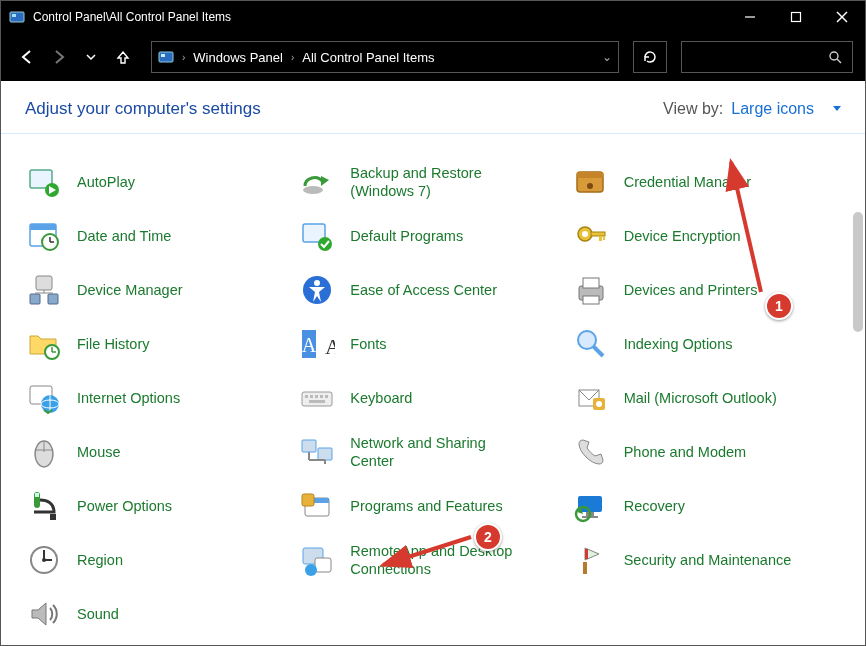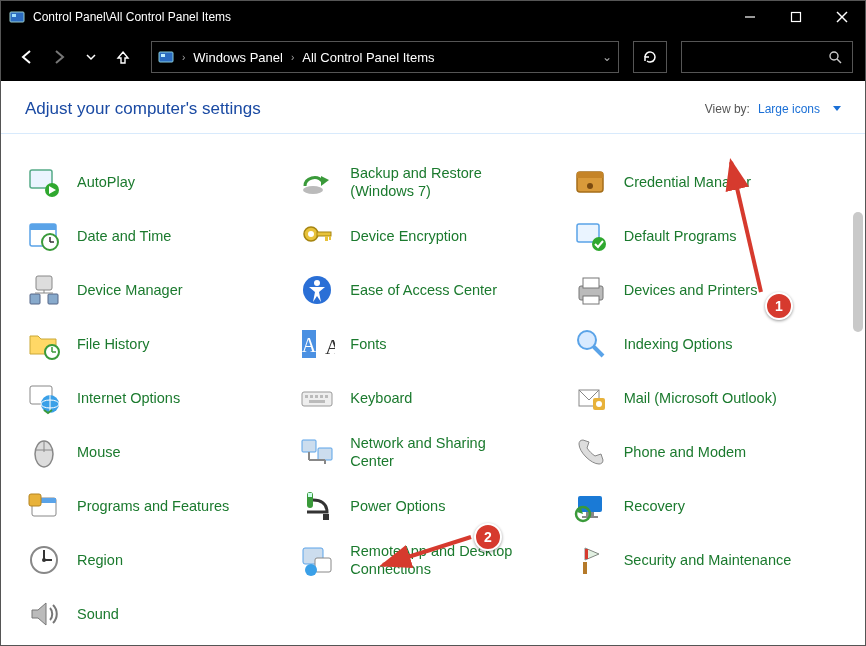--- a/index.html
+++ b/index.html
@@ -16,22 +16,22 @@
   .addr{flex:1;height:30px;border:1px solid #555;margin:0 10px;display:flex;align-items:center;color:#fff;font-size:13px;padding:0 6px;gap:6px;}
   .addr .crumb{padding:0 2px;}
   .addr .chev{color:#aaa;font-size:10px;}
   .addr-spacer{flex:1;}
   .refresh{width:32px;height:30px;border:1px solid #555;display:flex;align-items:center;justify-content:center;color:#fff;}
   .search{width:150px;height:30px;border:1px solid #555;margin-left:10px;display:flex;align-items:center;justify-content:flex-end;padding:0 10px;color:#aaa;}
   
   .content{flex:1;background:#fff;overflow:hidden;display:flex;flex-direction:column;position:relative;}
   .header-row{display:flex;align-items:center;padding:18px 24px 14px 24px;justify-content:center;}
   .header-row h1{margin:0;font-size:17px;font-weight:400;color:#1a4aa3;}
-  .header-row .vb{margin-left:auto;font-size:12px;color:#555;display:flex;align-items:center;gap:8px;}
-  .header-row .vb a{color:#1a6fd6;text-decoration:none;display:flex;align-items:center;gap:13px;}
+  .header-row .vb{margin-left:auto;font-size:16px;color:#555;display:flex;align-items:center;gap:8px;}
+  .header-row .vb a{color:#1a6fd6;text-decoration:none;display:flex;align-items:center;gap:19px;}
   .hr{height:1px;background:#d8eafc;margin:0 0 8px 0;}
   .scroll{flex:1;overflow:auto;position:relative;}
   .grid{display:grid;grid-template-columns:repeat(3,1fr);column-gap:4px;row-gap:14px;padding:20px 24px 8px 24px;}
   .item{display:flex;align-items:center;gap:14px;height:40px;}
   .item .ic{width:38px;height:38px;display:flex;align-items:center;justify-content:center;}
   .item .lbl{color:#1b7a2e;font-size:14.5px;line-height:1.25;max-width:170px;}
   
   .annot{position:absolute;left:0;top:0;width:100%;height:100%;pointer-events:none;}
   .badge{width:24px;height:24px;border-radius:50%;background:#d63a2e;border:2px solid #fff;color:#fff;font-weight:bold;font-size:14px;display:flex;align-items:center;justify-content:center;position:absolute;box-shadow:0 1px 3px rgba(0,0,0,.4);}
   
@@ -171,38 +171,38 @@
                 <circle cx="24" cy="24" r="8" fill="#fff" stroke="#3a9a3a" stroke-width="2"></circle>
                 <line x1="24" y1="24" x2="24" y2="19" stroke="#333" stroke-width="1.5"></line>
                 <line x1="24" y1="24" x2="28" y2="24" stroke="#333" stroke-width="1.5"></line>
               </svg>
             </div>
             <div class="lbl">Date and Time</div>
           </div>
           <div class="item">
             <div class="ic">
               <svg width="36" height="36" viewBox="0 0 36 36">
+                <rect x="4" y="6" width="22" height="18" rx="2" fill="#eaf4ff" stroke="#5aa3e8" stroke-width="1.5"></rect>
+                <circle cx="26" cy="26" r="7" fill="#2fa82f"></circle>
+                <path d="M22 26 L25 29 L30 23" fill="none" stroke="#fff" stroke-width="2"></path>
+              </svg>
+            </div>
+            <div class="lbl">Default Programs</div>
+          </div>
+          <div class="item">
+            <div class="ic">
+              <svg width="36" height="36" viewBox="0 0 36 36">
                 <circle cx="12" cy="16" r="7" fill="#e8c23a" stroke="#a58410" stroke-width="1.5"></circle>
                 <circle cx="12" cy="16" r="3" fill="#fff"></circle>
                 <rect x="18" y="14" width="14" height="4" fill="#e8c23a" stroke="#a58410"></rect>
                 <rect x="26" y="18" width="3" height="5" fill="#e8c23a"></rect>
                 <rect x="30" y="18" width="2" height="4" fill="#e8c23a"></rect>
               </svg>
             </div>
             <div class="lbl">Device Encryption</div>
-          </div>
-          <div class="item">
-            <div class="ic">
-              <svg width="36" height="36" viewBox="0 0 36 36">
-                <rect x="4" y="6" width="22" height="18" rx="2" fill="#eaf4ff" stroke="#5aa3e8" stroke-width="1.5"></rect>
-                <circle cx="26" cy="26" r="7" fill="#2fa82f"></circle>
-                <path d="M22 26 L25 29 L30 23" fill="none" stroke="#fff" stroke-width="2"></path>
-              </svg>
-            </div>
-            <div class="lbl">Default Programs</div>
           </div>
           <div class="item">
             <div class="ic">
               <svg width="36" height="36" viewBox="0 0 36 36">
                 <rect x="10" y="4" width="16" height="14" rx="2" fill="#ddd" stroke="#888"></rect>
                 <rect x="4" y="22" width="10" height="10" rx="1" fill="#8ac" stroke="#568"></rect>
                 <rect x="22" y="22" width="10" height="10" rx="1" fill="#8ac" stroke="#568"></rect>
                 <line x1="18" y1="18" x2="18" y2="21" stroke="#888"></line>
                 <line x1="9" y1="21" x2="27" y2="21" stroke="#888"></line>
               </svg>
@@ -322,37 +322,37 @@
             <div class="ic">
               <svg width="36" height="36" viewBox="0 0 36 36">
                 <path d="M10 6c-3 0-4 2-4 4 0 8 12 20 20 20 2 0 4-1 4-4l-2-6-6 2c-3-2-6-5-8-8l2-6z" fill="#ddd" stroke="#888"></path>
               </svg>
             </div>
             <div class="lbl">Phone and Modem</div>
           </div>
           <div class="item">
             <div class="ic">
               <svg width="36" height="36" viewBox="0 0 36 36">
-                <rect x="6" y="10" width="24" height="18" rx="2" fill="#fff" stroke="#888"></rect>
-                <rect x="6" y="10" width="24" height="5" fill="#5aa3e8"></rect>
-                <rect x="3" y="6" width="12" height="12" rx="2" fill="#e8b23a" stroke="#b58420"></rect>
-              </svg>
-            </div>
-            <div class="lbl">Programs and Features</div>
-          </div>
-          <div class="item">
-            <div class="ic">
-              <svg width="36" height="36" viewBox="0 0 36 36">
                 <rect x="8" y="4" width="6" height="16" rx="3" fill="#3a9a3a"></rect>
                 <rect x="9" y="5" width="4" height="4" fill="#cfe"></rect>
                 <path d="M14 12c8 0 14 4 14 12H8" fill="none" stroke="#333" stroke-width="3"></path>
                 <rect x="24" y="26" width="6" height="6" fill="#333"></rect>
               </svg>
             </div>
             <div class="lbl">Power Options</div>
+          </div>
+          <div class="item">
+            <div class="ic">
+              <svg width="36" height="36" viewBox="0 0 36 36">
+                <rect x="6" y="10" width="24" height="18" rx="2" fill="#fff" stroke="#888"></rect>
+                <rect x="6" y="10" width="24" height="5" fill="#5aa3e8"></rect>
+                <rect x="3" y="6" width="12" height="12" rx="2" fill="#e8b23a" stroke="#b58420"></rect>
+              </svg>
+            </div>
+            <div class="lbl">Programs and Features</div>
           </div>
           <div class="item">
             <div class="ic">
               <svg width="36" height="36" viewBox="0 0 36 36">
                 <rect x="5" y="8" width="24" height="16" rx="2" fill="#1a7ad6"></rect>
                 <rect x="13" y="24" width="8" height="4" fill="#888"></rect>
                 <rect x="9" y="28" width="16" height="2" fill="#888"></rect>
                 <circle cx="10" cy="26" r="7" fill="none" stroke="#3a9a3a" stroke-width="2.5"></circle>
                 <path d="M4 24 L8 20 L10 26 Z" fill="#3a9a3a"></path>
               </svg>

